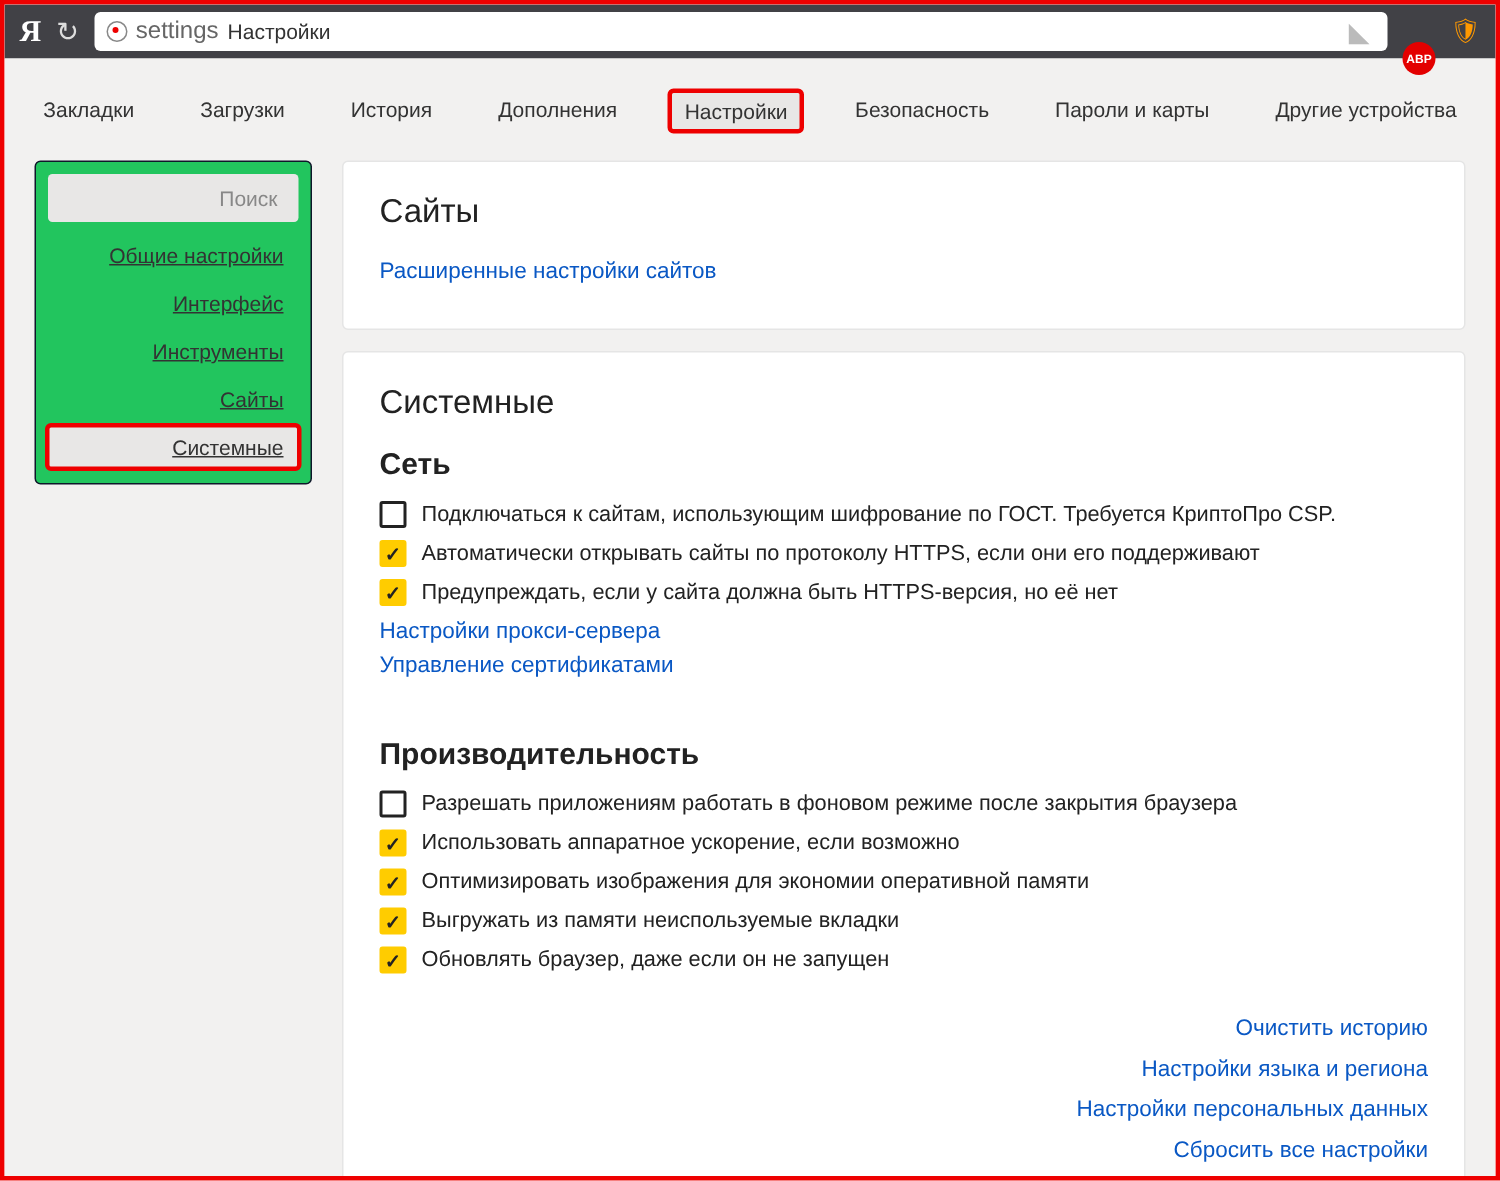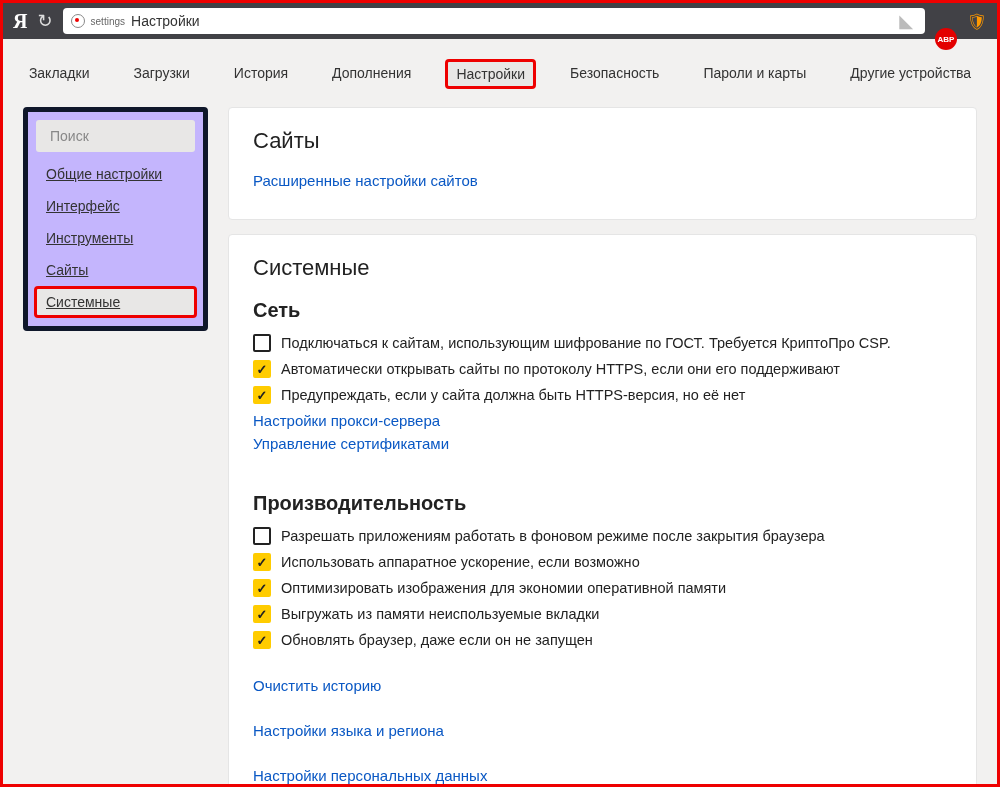--- a/index.html
+++ b/index.html
@@ -6,36 +6,36 @@
 body { font-family: Arial, Helvetica, sans-serif; font-size: 14px; color: #333; background: #fff; }
 
 .window { width: 1000px; height: 787px; border: 3px solid #e00; position: relative; overflow: hidden; }
 
 .titlebar { background: #414146; height: 36px; display: flex; align-items: center; padding: 0 10px; gap: 10px; }
 .ya-logo { color: #fff; font-size: 20px; font-weight: bold; font-family: Georgia, serif; }
 .reload-icon { color: #ddd; font-size: 18px; cursor: pointer; }
 .addr-bar { flex: 1; background: #fff; border-radius: 4px; height: 26px; display: flex; align-items: center; padding: 0 8px; gap: 6px; }
 .addr-icon { width: 14px; height: 14px; border: 1.5px solid #888; border-radius: 50%; position: relative; }
 .addr-icon::after { content: ''; width: 4px; height: 4px; background: #e00; border-radius: 50%; position: absolute; top: 3px; left: 3px; }
-.addr-text1 { color: #666; font-size: 10px; }
+.addr-text1 { color: #666; font-size: 16px; }
 .addr-text2 { color: #333; font-size: 14px; }
 .bookmark-tag { color: #bbb; font-size: 18px; margin-right: 4px; }
 .abp-icon { width: 22px; height: 22px; background: #e30000; border-radius: 50%; color: #fff; font-size: 8px; font-weight: bold; display: flex; align-items: center; justify-content: center; margin-top: 36px; }
 .shield-icon { width: 20px; height: 20px; color: #f90; font-size: 16px; display: flex; align-items: center; justify-content: center; }
 
 .content-area { background: #f2f1f0; height: calc(787px - 42px); padding: 0; }
 
 .top-tabs { display: flex; justify-content: center; gap: 24px; padding: 20px 0 18px; }
 .top-tab { color: #333; font-size: 14px; cursor: pointer; padding: 6px 10px; text-align: center; }
 .top-tab.active { background: #e8e7e6; border-radius: 3px; }
 .top-tab.hl { border: 3px solid #e00; border-radius: 4px; padding: 4px 8px; }
 
 .main-cols { display: flex; gap: 20px; padding: 0 20px; align-items: flex-start; }
 
-.sidebar { width: 185px; background: #c4b5fd; border: 5px solid #0f172a; border-radius: 4px; padding: 8px 0; }
+.sidebar { width: 185px; background: #22c55e; border: 1px solid #0f172a; border-radius: 4px; padding: 8px 0; text-align: right; }
 .sidebar-search { background: #e8e7e6; color: #888; padding: 8px 14px; margin: 0 8px 6px; border-radius: 3px; font-size: 14px; }
 .sidebar-item { padding: 8px 18px; font-size: 14px; cursor: pointer; color: #333; text-decoration: underline; }
 .sidebar-item.selected { background: #e8e7e6; }
 .sidebar-item.hl { border: 3px solid #e00; border-radius: 4px; margin: 0 6px; padding: 5px 9px; }
 
 .main { flex: 1; display: flex; flex-direction: column; gap: 14px; }
 
 .panel { background: #fff; border: 1px solid #e5e5e5; border-radius: 4px; padding: 20px 24px 24px; }
 .panel-title { font-size: 22px; font-weight: normal; color: #222; margin-bottom: 18px; }
 .link { color: #0a58c4; font-size: 15px; cursor: pointer; display: block; margin: 6px 0; }
@@ -43,21 +43,21 @@
 .section-h { font-weight: bold; font-size: 20px; color: #222; margin: 18px 0 12px; }
 .section-h:first-of-type { margin-top: 0; }
 
 .opt-row { display: flex; align-items: flex-start; gap: 10px; margin: 8px 0; }
 .chk { width: 18px; height: 18px; border: 2px solid #222; border-radius: 2px; flex-shrink: 0; display: flex; align-items: center; justify-content: center; cursor: pointer; }
 .chk.checked { background: #ffcc00; border-color: #ffcc00; }
 .chk.checked::after { content: '✓'; color: #222; font-size: 13px; font-weight: bold; }
 .opt-label { font-size: 14.5px; color: #222; line-height: 18px; }
 
 .link-block { margin-top: 28px; }
-.link-block .link { margin: 28px 0; }
+.link-block .link { margin: 10px 0; text-align: right; }
 </style>
 </head>
 <body>
 
 <div class="window">
 
   <div class="titlebar">
     <span class="ya-logo">Я</span>
     <span class="reload-icon">↻</span>
     <div class="addr-bar">

